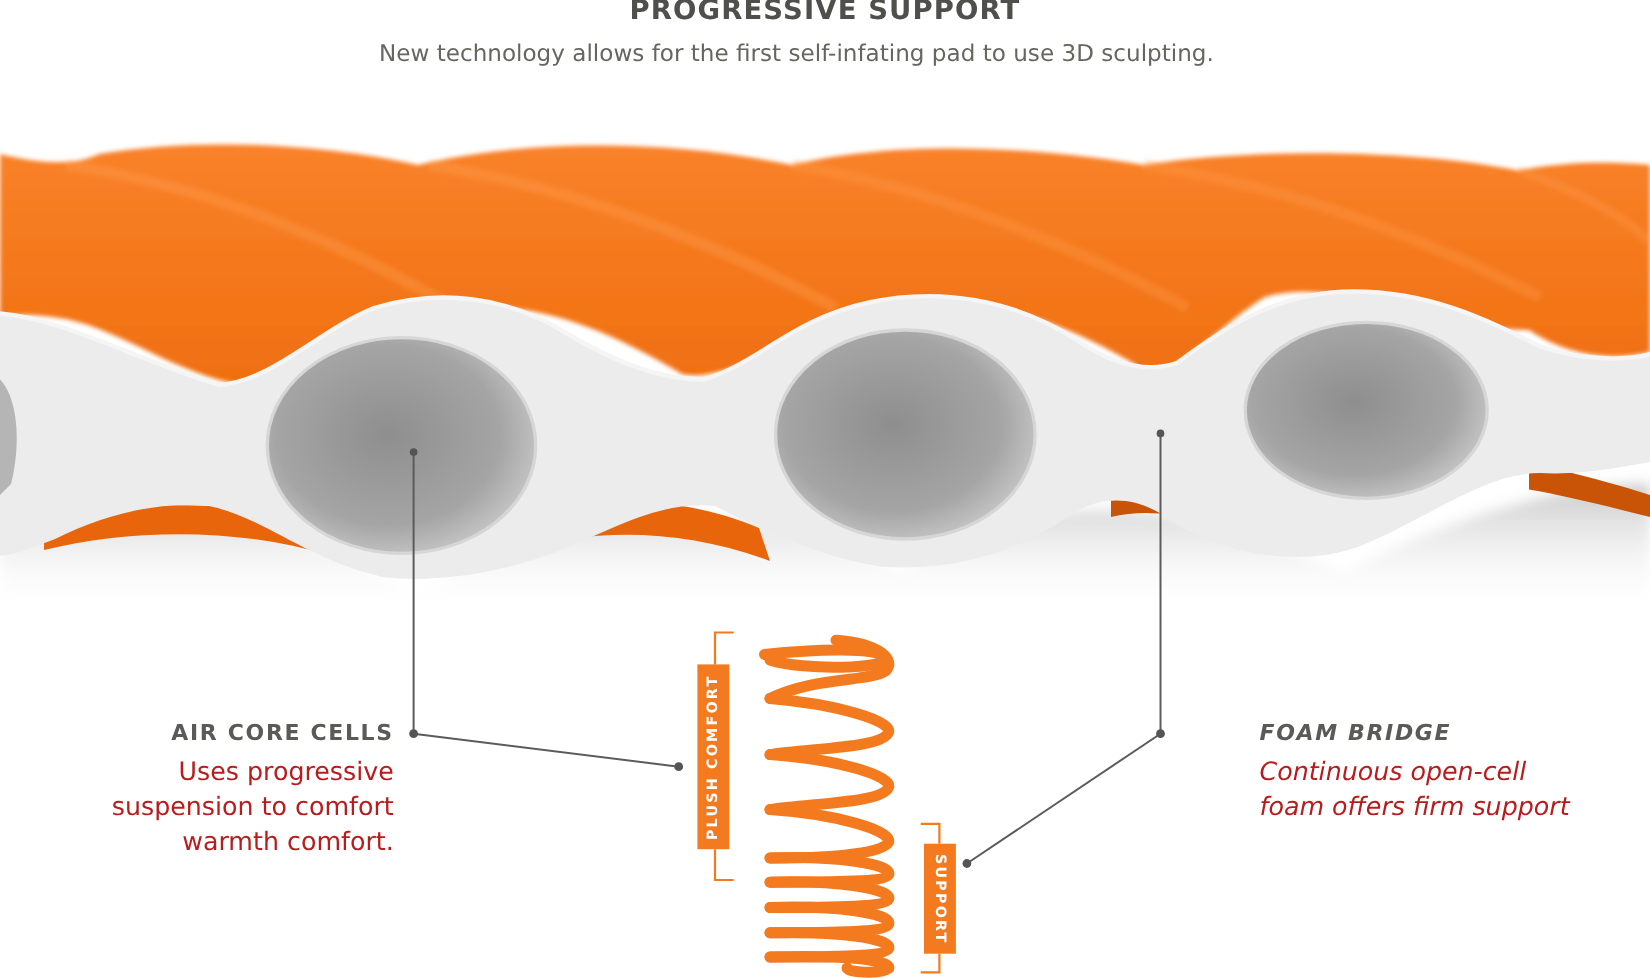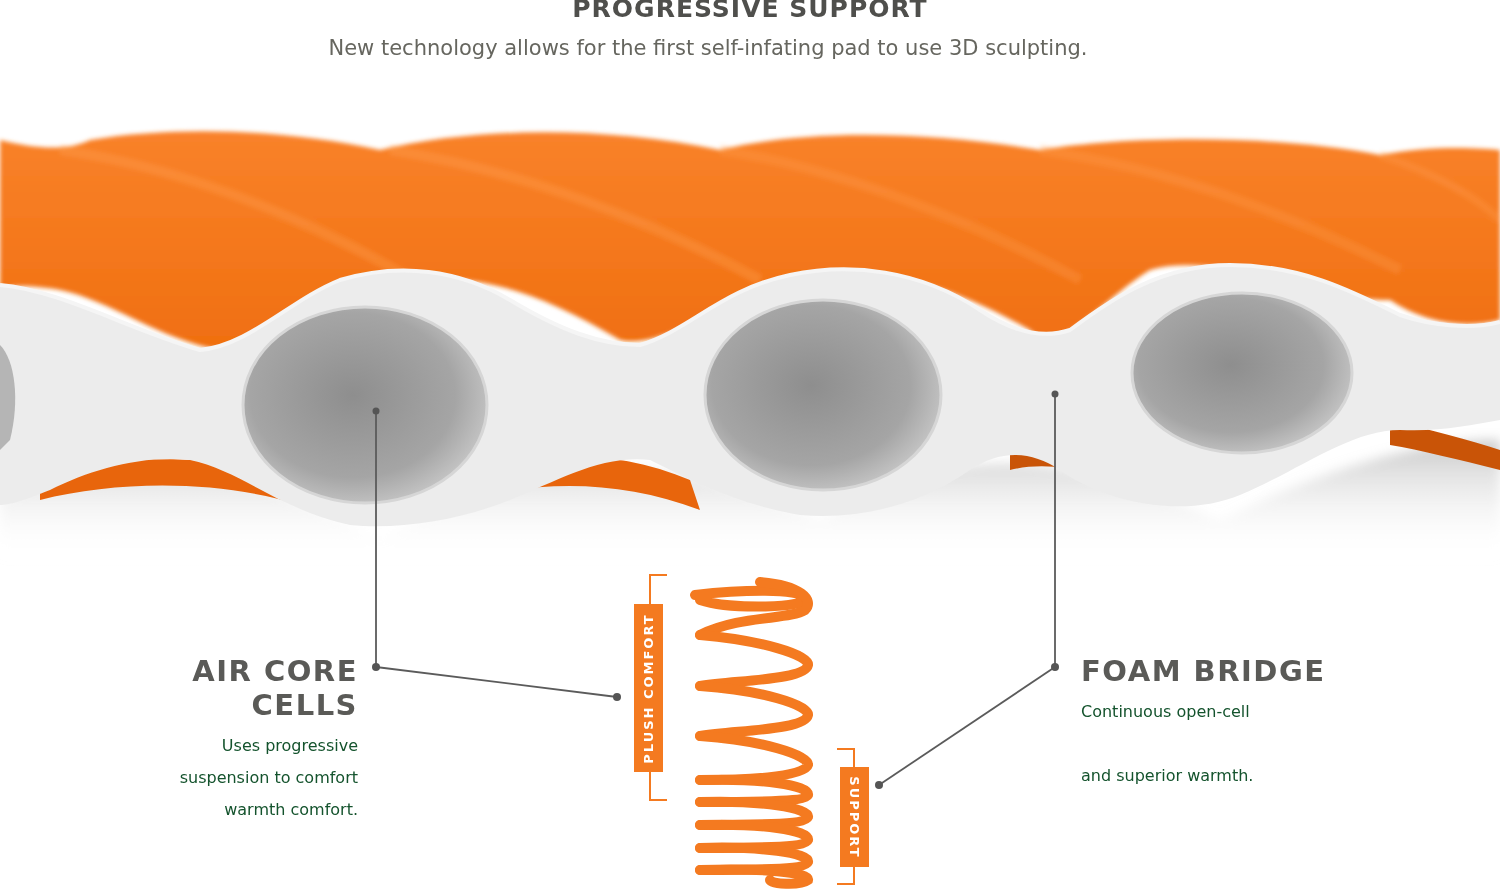--- a/index.html
+++ b/index.html
@@ -8,34 +8,34 @@
       background: #ffffff; position: relative;
       font-family: "DejaVu Sans", "Liberation Sans", sans-serif;
       color: #5f5f5c;
     }
     .title {
       position: absolute; left: 0; width: 1500px; top: -6px;
       text-align: center; font-weight: bold; font-size: 25px;
       letter-spacing: 1px; color: #4f4f4c;
     }
     .subtitle {
-      position: absolute; left: 0; width: 1416px; top: 36px;
+      position: absolute; left: 16px; width: 1416px; top: 36px;
       text-align: center; font-size: 21px; color: #66665f;
     }
     svg.art { position: absolute; left: 0; top: 0; }
     .callout { position: absolute; }
     .callout h3 {
-      margin: 0; font-size: 29px; font-weight: bold; letter-spacing: 1.5px;
+      margin: 0; font-size: 20px; font-weight: bold; letter-spacing: 1.5px;
       color: #5a5a57;
     }
     .callout p {
-      margin: 8px 0 0 0; font-size: 16px; line-height: 32px; color: #14532d;
+      margin: 8px 0 0 0; font-size: 23px; line-height: 32px; color: #b91c1c;
     }
     .callout.left { left: 80px; top: 654px; width: 278px; text-align: right; }
-    .callout.right { left: 1081px; top: 654px; width: 320px; text-align: left; }
+    .callout.right { left: 1145px; top: 654px; width: 320px; text-align: left; font-style: italic; }
     .tag {
       position: absolute; background: #f47a20; color: #fff;
       font-weight: bold; font-size: 13px; letter-spacing: 2px;
       display: flex; align-items: center; justify-content: center;
     }
     .tag span { white-space: nowrap; }
     .tag.plush { left: 634px; top: 604px; width: 29px; height: 168px; }
     .tag.plush span { transform: rotate(-90deg); }
     .tag.support { left: 840px; top: 767px; width: 29px; height: 100px; }
     .tag.support span { transform: rotate(90deg); }
@@ -148,16 +148,15 @@
     <span>Uses progressive</span><br>
     <span>suspension to comfort</span><br>
     <span>warmth comfort.</span>
   </p>
 </div>
 
 <div class="callout right">
   <h3>FOAM BRIDGE</h3>
   <p>
     <span>Continuous open-cell</span><br>
-    <br>
-    <span>and superior warmth.</span>
+    <span>foam offers firm support</span><br>
   </p>
 </div>
 
 </body></html>

